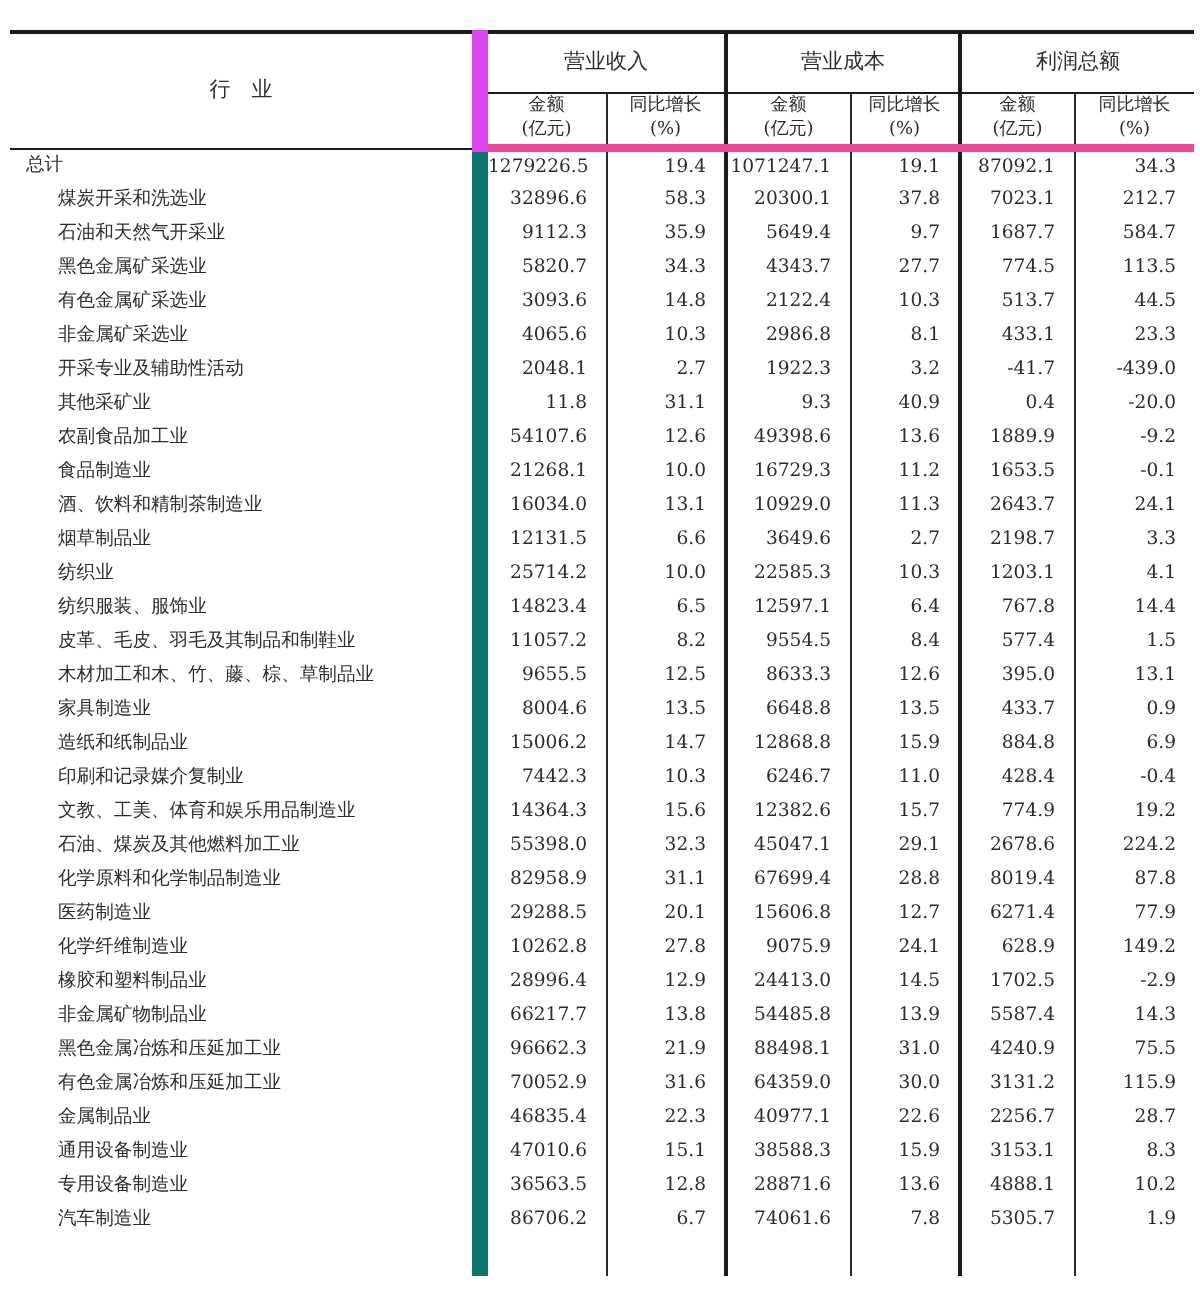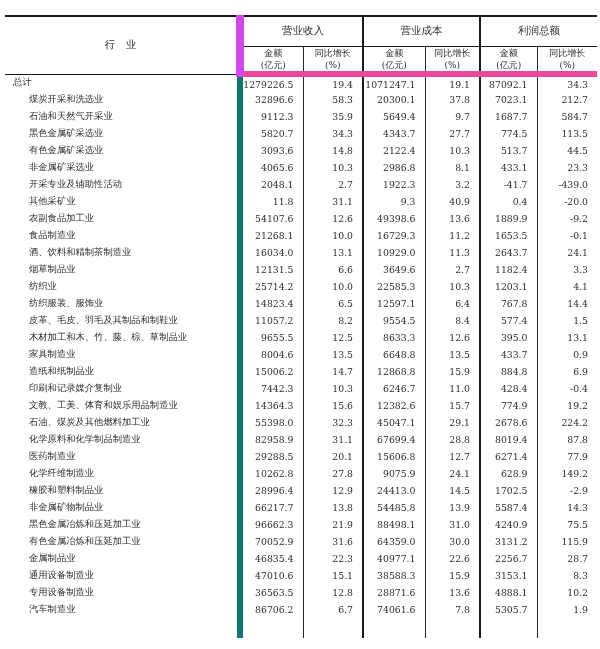--- a/index.html
+++ b/index.html
@@ -48,32 +48,32 @@
     text-align: center;
     vertical-align: middle;
     border-bottom: 1px solid #1a1a1a;
   }
   tr.sub-row th {
     height: 28px;
     font-size: 9px;
     text-align: center;
     vertical-align: middle;
     line-height: 12px;
-    border-bottom: 6px solid #ec4899;
+    border-bottom: 4px solid #ec4899;
   }
   .b-thick-r { border-right: 2px solid #1a1a1a; }
   .b-thin-r  { border-right: 1px solid #2a2a2a; }
   tbody td {
     height: 17px;
     font-size: 9.3px;
     vertical-align: middle;
     white-space: nowrap;
     overflow: hidden;
   }
-  td.c-ind { text-align: left; padding-left: 24px; border-right: 6px solid #0f766e; }
+  td.c-ind { text-align: left; padding-left: 24px; border-right: 8px solid #0f766e; }
   tr.total-row td.c-ind { padding-left: 8px; }
   td.c-num { text-align: right; padding-right: 9px; }
   tr.filler-row td { height: 20px; }
   .sub-line { display: block; }
 </style>
 </head>
 <body>
 
 <div class="page">
 
@@ -220,21 +220,21 @@
     <td class="c-num b-thick-r">11.3</td>
     <td class="c-num b-thin-r">2643.7</td>
     <td class="c-num">24.1</td>
   </tr>
         <tr>
     <td class="c-ind">烟草制品业</td>
     <td class="c-num b-thin-r">12131.5</td>
     <td class="c-num b-thick-r">6.6</td>
     <td class="c-num b-thin-r">3649.6</td>
     <td class="c-num b-thick-r">2.7</td>
-    <td class="c-num b-thin-r">1182.4</td>
+    <td class="c-num b-thin-r">2198.7</td>
     <td class="c-num">3.3</td>
   </tr>
         <tr>
     <td class="c-ind">纺织业</td>
     <td class="c-num b-thin-r">25714.2</td>
     <td class="c-num b-thick-r">10.0</td>
     <td class="c-num b-thin-r">22585.3</td>
     <td class="c-num b-thick-r">10.3</td>
     <td class="c-num b-thin-r">1203.1</td>
     <td class="c-num">4.1</td>

